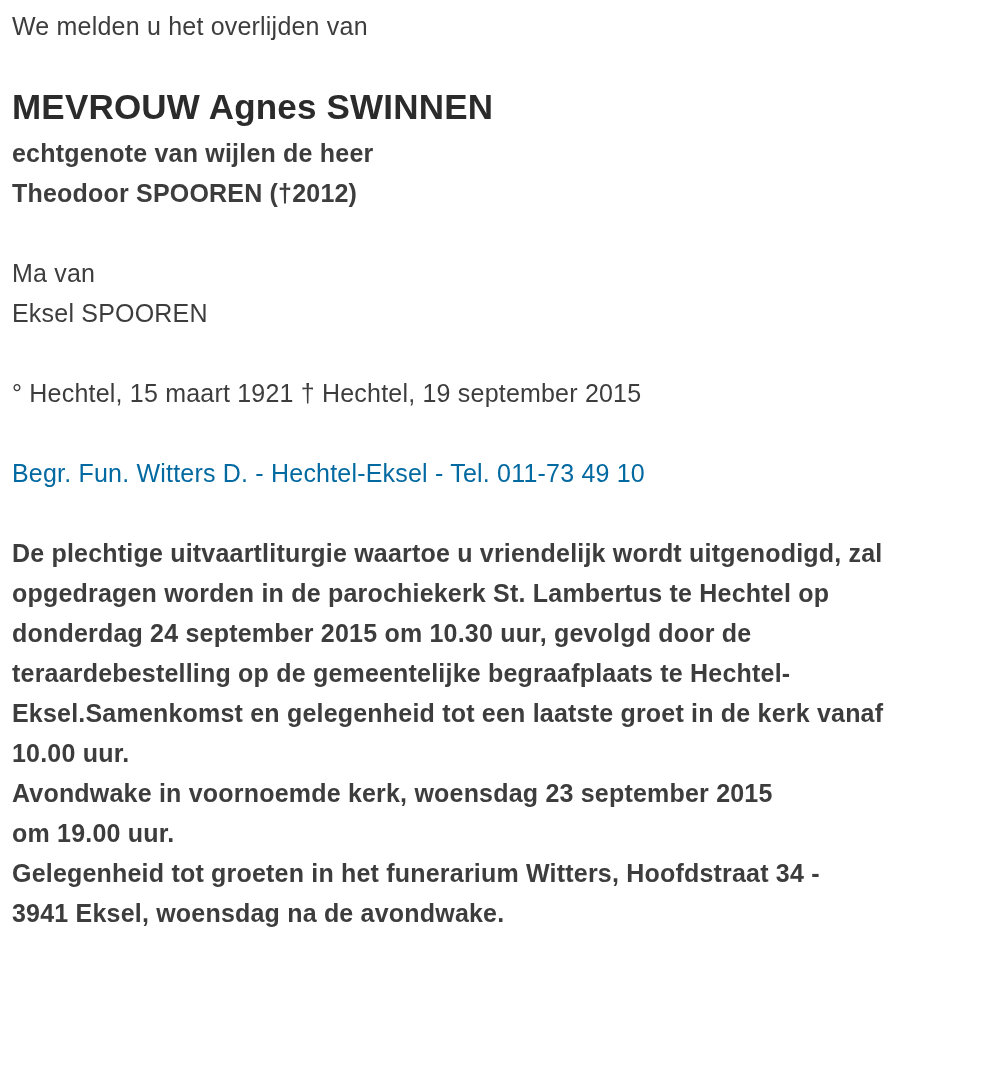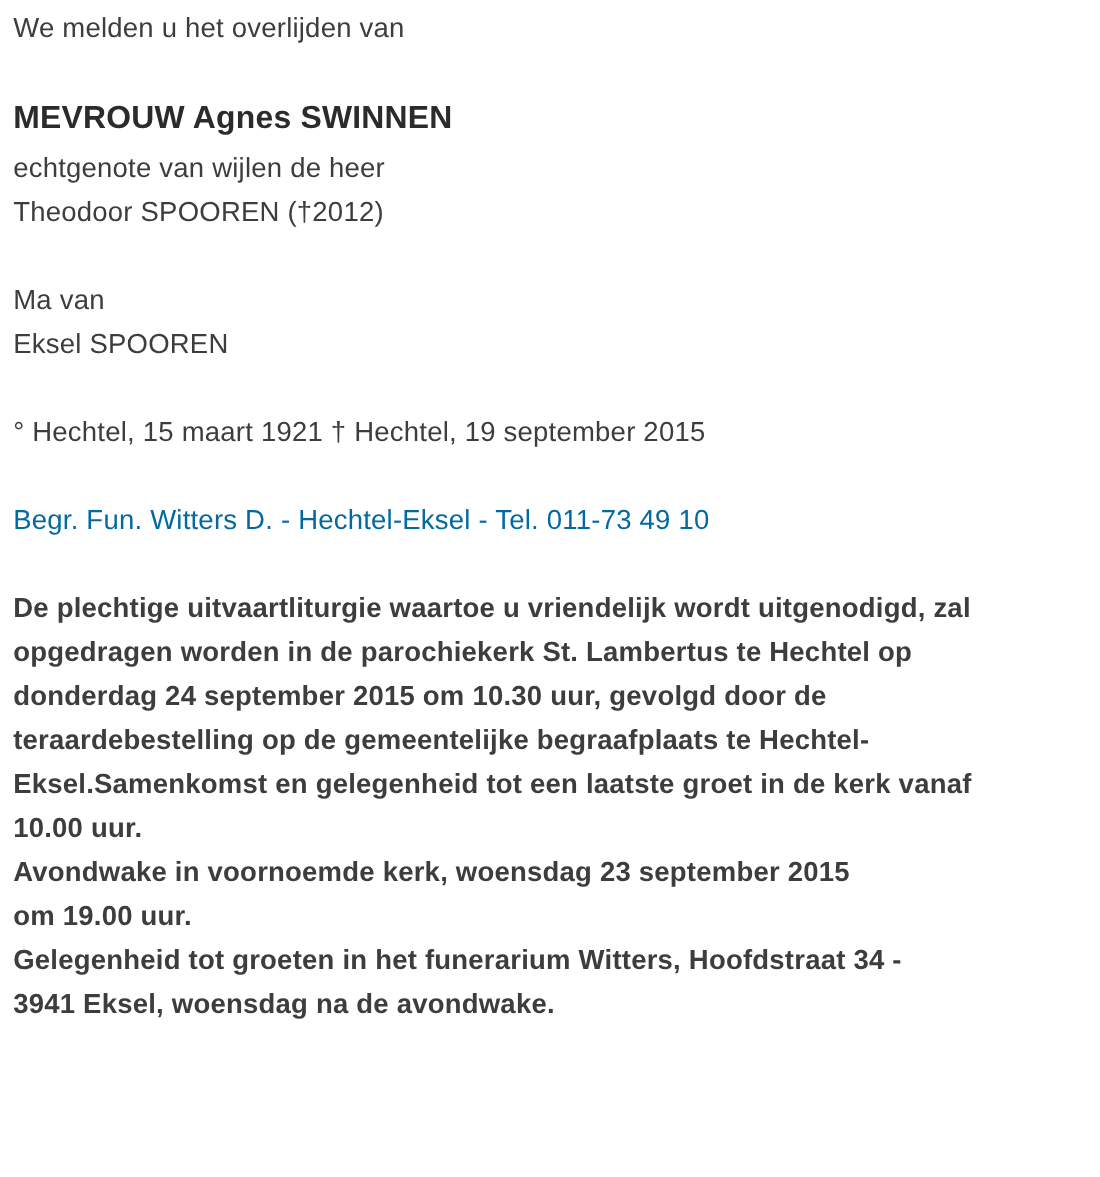--- a/index.html
+++ b/index.html
@@ -23,28 +23,29 @@
   }
   .page p {
     margin: 0;
     white-space: pre-line;
   }
   .intro {
     margin: 0;
   }
   h1.deceased-name {
     margin: 38px 0 0 0;
-    font-size: 29px;
+    font-size: 35px;
     line-height: 46px;
     font-weight: 700;
     color: #2b2b2b;
     letter-spacing: 0.2px;
   }
   .spouse-info {
     margin-top: 3px !important;
+    font-weight: bold;
   }
   .block-gap {
     margin-top: 40px !important;
   }
   .funeral-home {
     color: #0369a1;
   }
   .body-paragraph {
     margin: 0;
     font-weight: bold;

